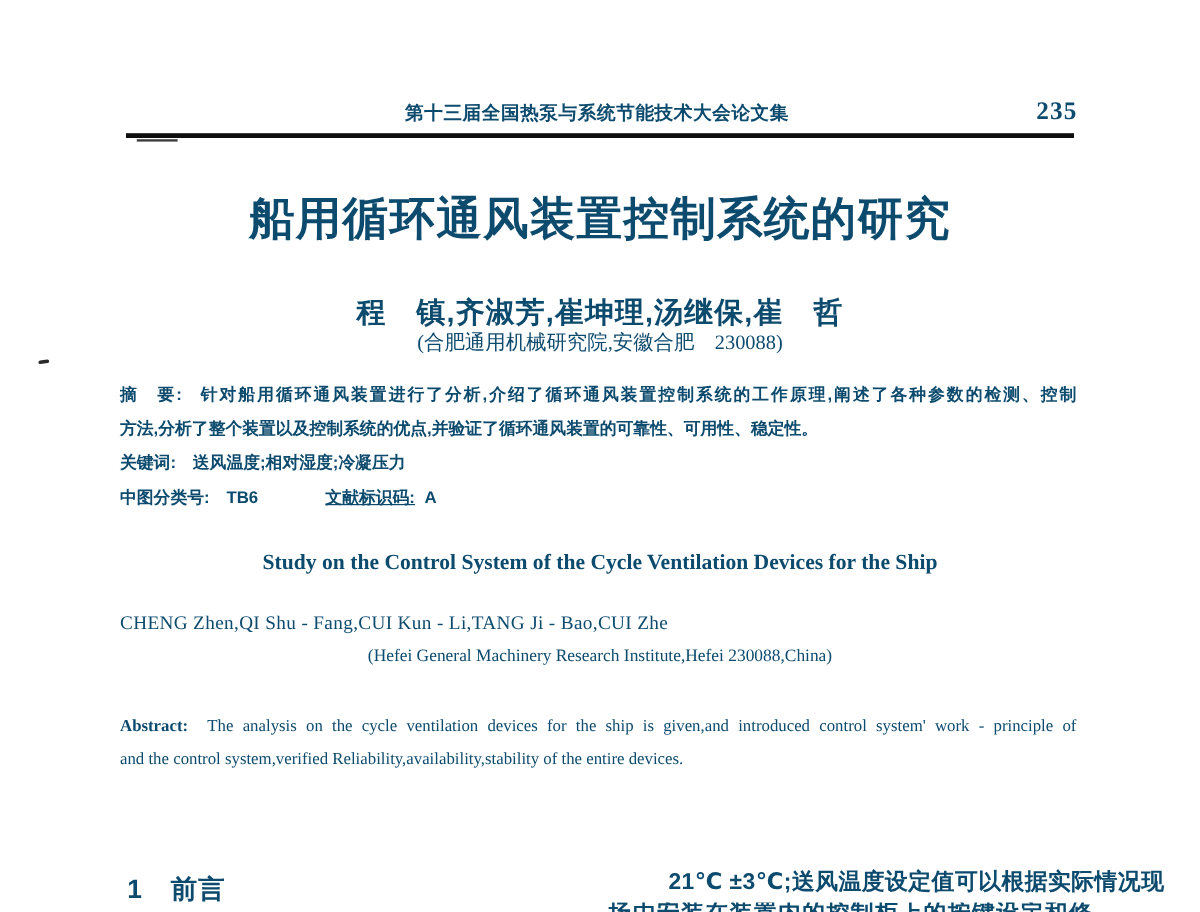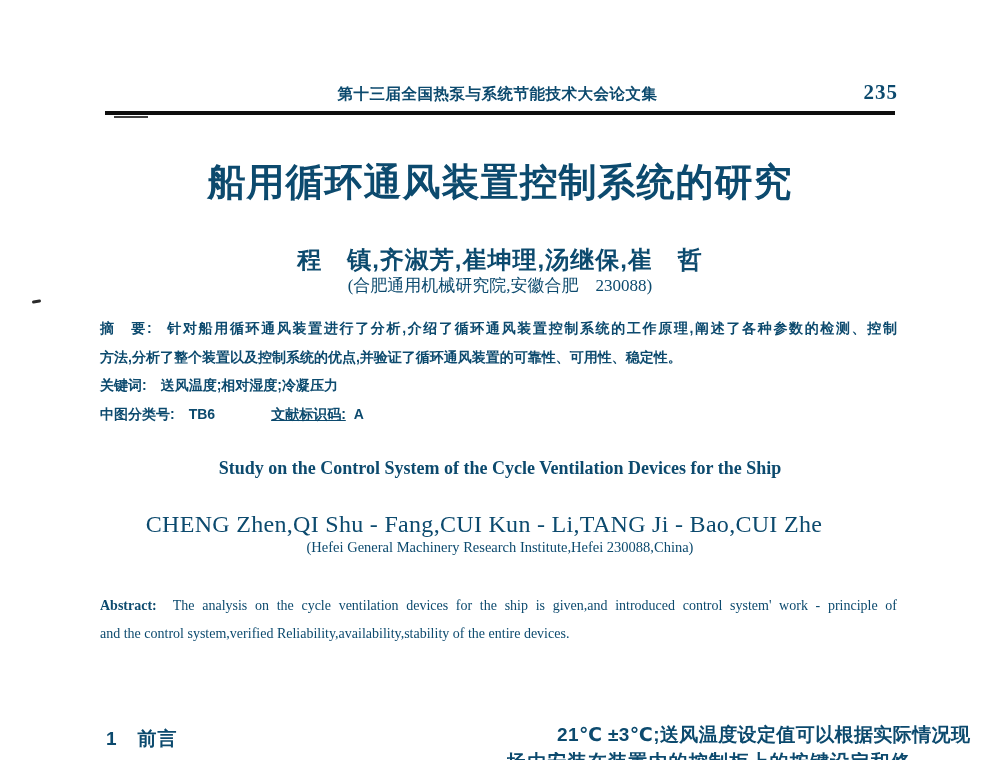--- a/index.html
+++ b/index.html
@@ -59,37 +59,37 @@
   .fm-label{font-weight:700;margin-right:14px;}
   .clc-value{margin-right:56px;}
   .doc-label{margin-right:8px;text-decoration:underline;}
 
   
   .title-en{
     position:absolute;left:100px;top:458px;width:800px;margin:0;
     text-align:center;font-weight:700;font-size:18px;
   }
   .authors-en{
-    position:absolute;left:84px;top:511px;width:800px;
-    text-align:center;font-size:24px;letter-spacing:.3px;
+    position:absolute;left:100px;top:511px;width:800px;
+    font-size:16px;letter-spacing:.3px;
   }
   .affil-en{
     position:absolute;left:100px;top:539px;width:800px;
     text-align:center;font-size:14.5px;
   }
   .abstract-en{
     position:absolute;left:100px;top:592px;width:797px;
     font-size:14px;line-height:28.2px;
   }
   .en-label{font-weight:700;margin-right:16px;}
 
   
   .sec-heading{
     position:absolute;left:106px;top:726px;
-    font-weight:700;font-size:19px;letter-spacing:1px;
+    font-weight:700;font-size:22px;letter-spacing:1px;
   }
   .rcol-line{
     position:absolute;left:511px;top:722px;white-space:nowrap;
     font-weight:600;font-size:19px;letter-spacing:.4px;margin-left:46px;
   }
   .rcol-clip{
     position:absolute;left:507px;top:752px;width:402px;height:8px;
     overflow:hidden;
   }
   .rcol-clip .inner{

